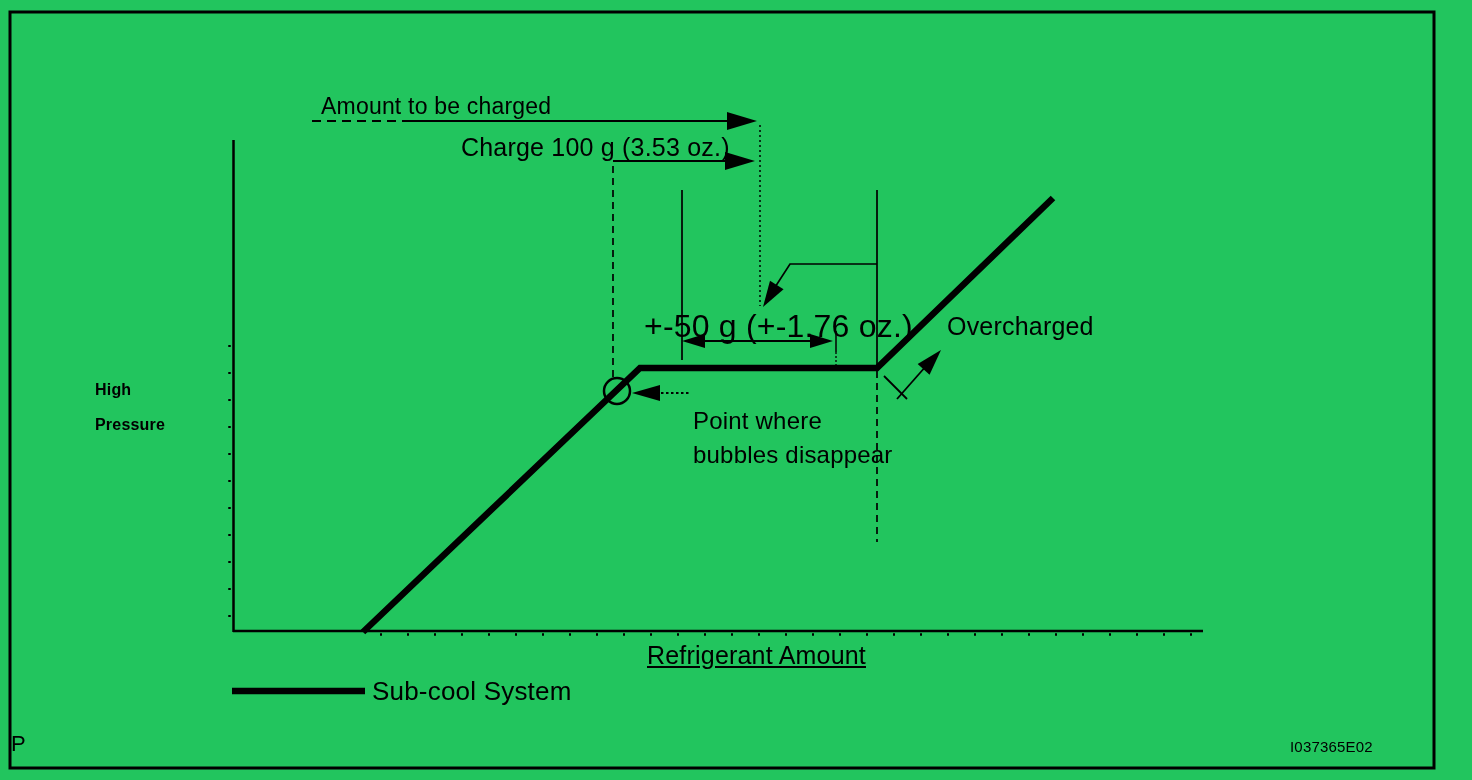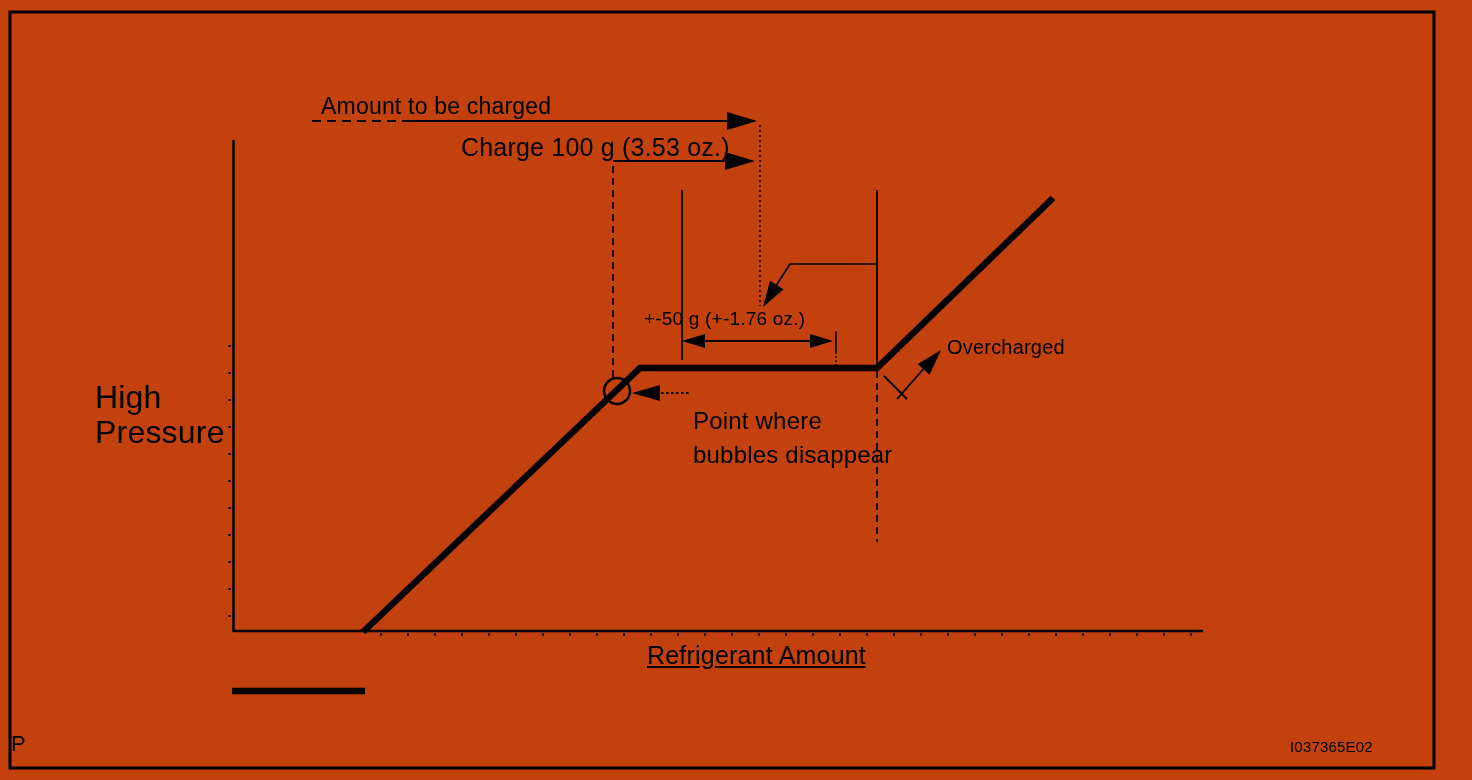--- a/index.html
+++ b/index.html
@@ -1,38 +1,38 @@
 <!DOCTYPE html>
 <html><head>
 <meta charset="utf-8">
 <style>
   html,body{margin:0;padding:0;background:#fff;}
   .canvas{
     position:relative;
     width:1472px;height:780px;
-    background:#c2410c;
+    background:#22c55e;
     font-family:"Liberation Sans", sans-serif;
     color:#000;
     overflow:hidden;
   }
   .overlay{position:absolute;left:0;top:0;}
   .lbl{
     position:absolute;
     color:#000;
     white-space:nowrap;
     letter-spacing:0.2px;
   }
   .multiline{white-space:pre-line;}
   .lbl-amount{left:321px;top:93px;font-size:23px;}
   .lbl-charge{left:461px;top:125px;font-size:25px;margin-top:8px;}
   .lbl-mean{left:772px;top:128px;font-size:24px;line-height:33px;}
-  .lbl-tolerance{left:644px;top:308px;font-size:19px;}
+  .lbl-tolerance{left:644px;top:308px;font-size:32px;}
   .lbl-bubbles{left:693px;top:372px;font-size:24px;line-height:34px;margin-top:32px;}
-  .lbl-overcharged{left:947px;top:336px;font-size:20px;}
-  .lbl-ylabel{left:95px;top:380px;font-size:32px;line-height:35px;}
+  .lbl-overcharged{left:947px;top:312px;font-size:25px;}
+  .lbl-ylabel{left:95px;top:372px;font-size:16px;line-height:35px;font-weight:bold;}
   .lbl-xlabel{left:647px;top:641px;font-size:25px;text-decoration:underline;}
   .lbl-legend{left:372px;top:676px;font-size:26px;}
   .lbl-pagemarker{left:11px;top:731px;font-size:22px;}
   .lbl-figcode{left:1290px;top:738px;width:134px;text-align:left;font-size:15px;}
 </style>
 </head>
 <body>
 
 <div class="canvas">
 
@@ -107,17 +107,18 @@
   <div class="lbl lbl-bubbles multiline">Point where
 bubbles disappear</div>
 
   <div class="lbl lbl-overcharged">Overcharged</div>
 
   <div class="lbl lbl-ylabel multiline">High
 Pressure</div>
 
   <div class="lbl lbl-xlabel">Refrigerant Amount</div>
 
+  <div class="lbl lbl-legend">Sub-cool System</div>
 
   <div class="lbl lbl-pagemarker">P</div>
 
   <div class="lbl lbl-figcode">I037365E02</div>
 </div>
 
 </body></html>

